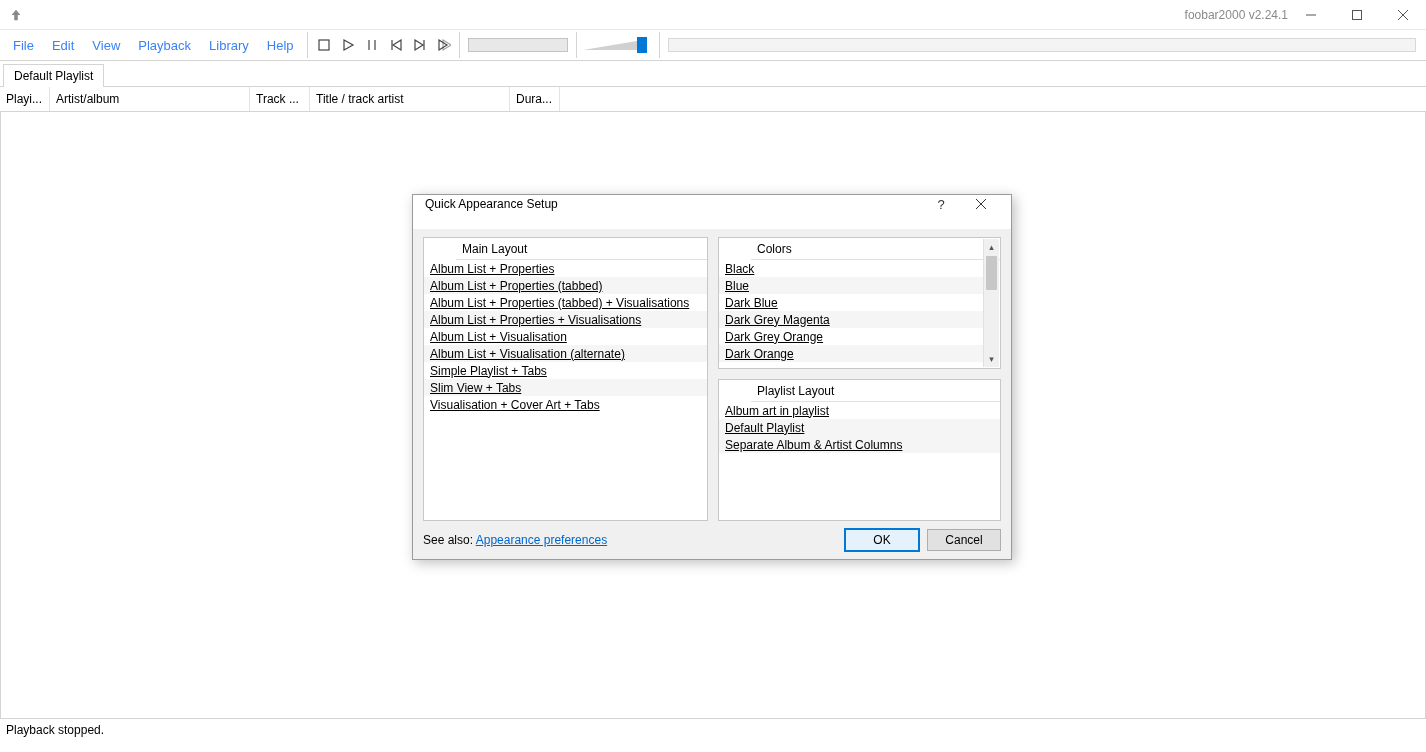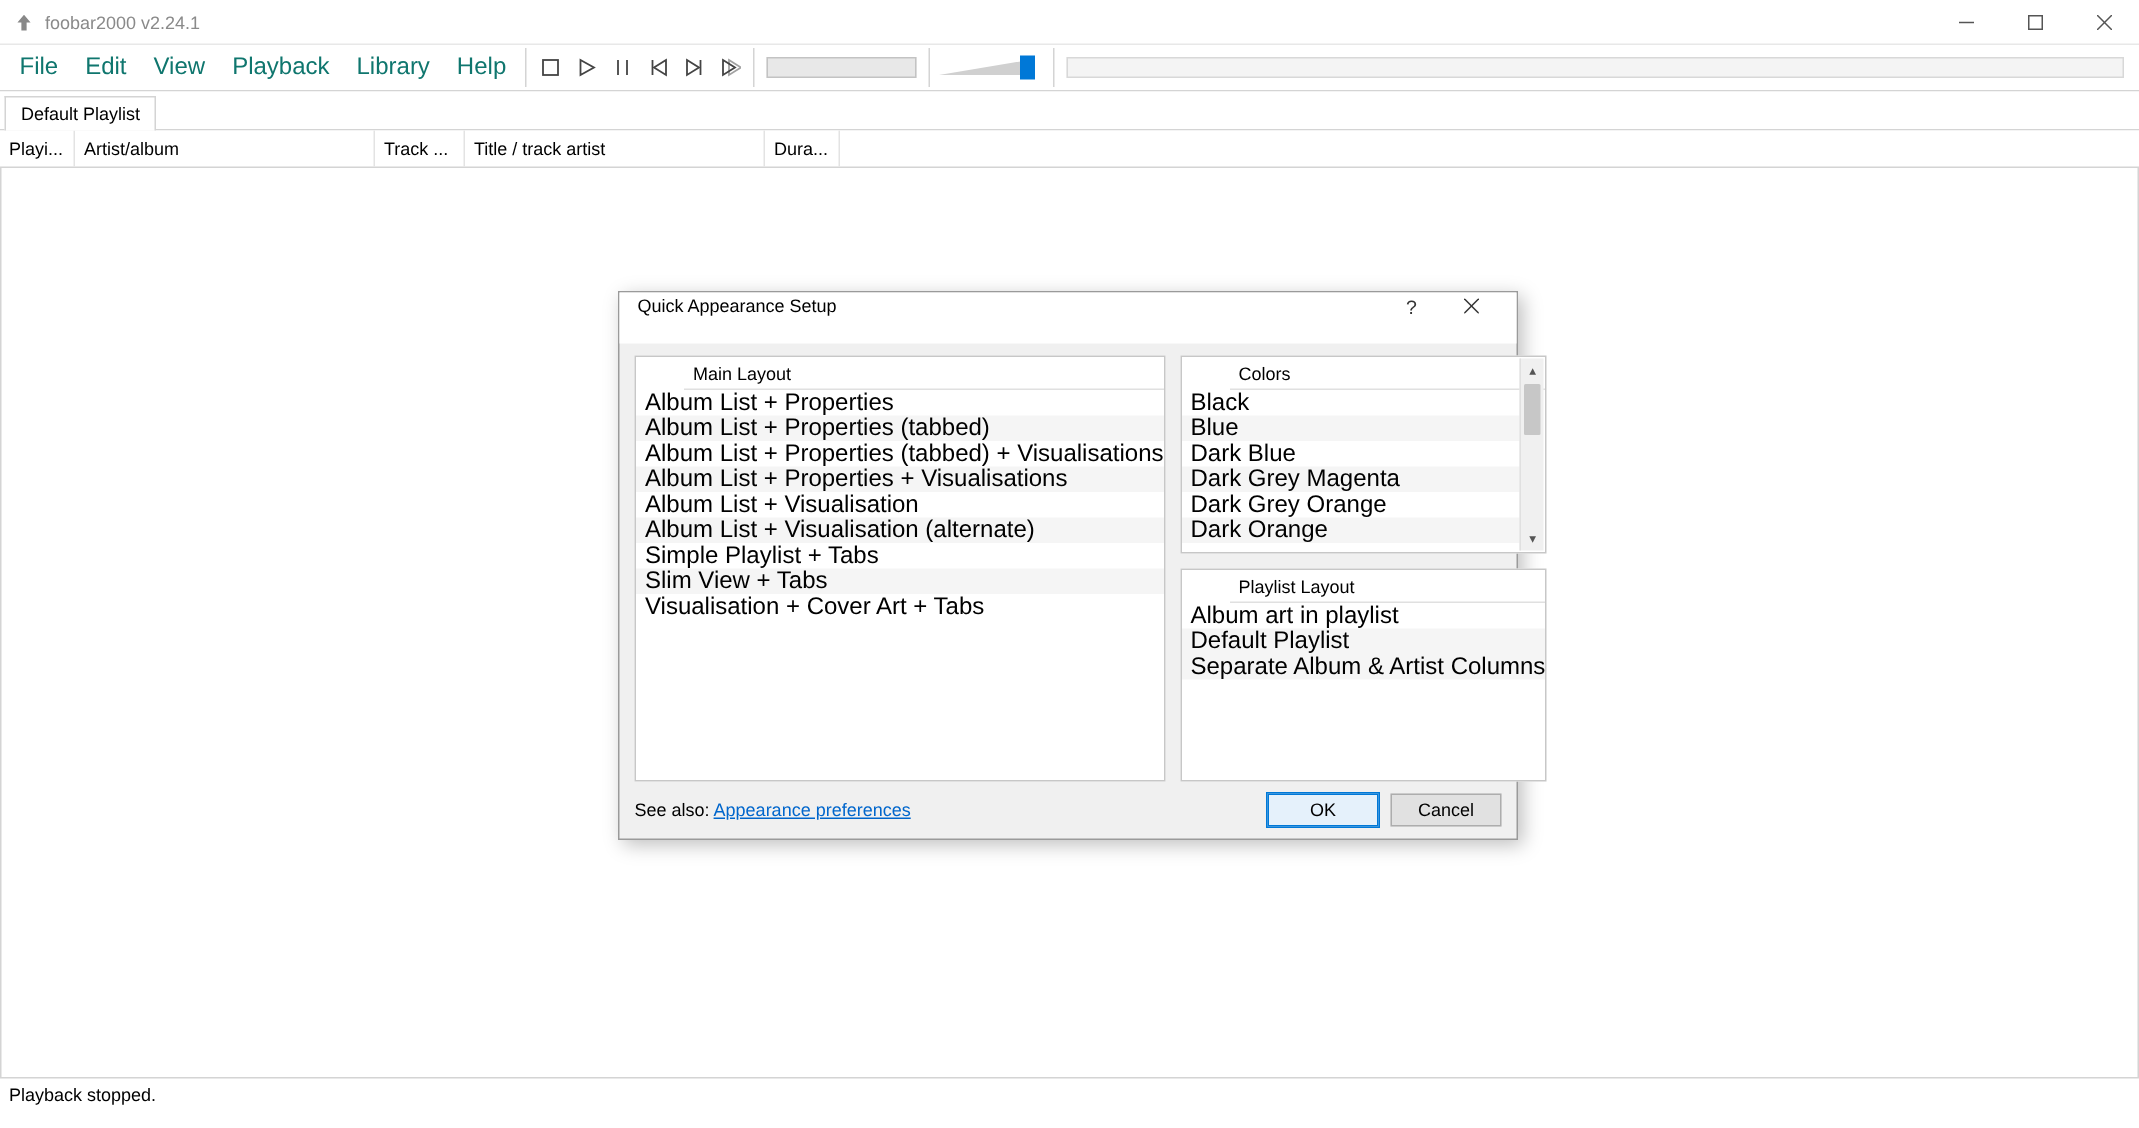--- a/index.html
+++ b/index.html
@@ -20,39 +20,39 @@
     border-bottom: 1px solid #e8e8e8;
     display: flex;
     align-items: center;
     padding-left: 8px;
     color: #8a8a8a;
   }
   .titlebar-icon {
     width: 16px; height: 16px; margin-right: 6px;
     display:flex; align-items:center; justify-content:center;
   }
-  .titlebar-title { flex: 1; font-size: 12px; }
+  .titlebar-title { flex: 1; font-size: 12px; text-align: right; }
   .window-controls { display:flex; }
   .window-btn {
     width: 46px; height: 30px;
     display:flex; align-items:center; justify-content:center;
     color: #555; font-size: 10px;
   }
   .window-btn svg { stroke: #555; }
 
   
   .menubar-row {
     height: 31px;
     background: #ffffff;
     border-bottom: 1px solid #d4d4d4;
     display:flex;
     align-items:stretch;
   }
   .menubar { display:flex; align-items:center; padding-left:4px; }
-  .menu-item { padding: 0 9px; height:100%; display:flex; align-items:center; font-size:16px; color:#0f766e; }
+  .menu-item { padding: 0 9px; height:100%; display:flex; align-items:center; font-size:13px; color:#3b82f6; }
   .sep { width:1px; background:#d4d4d4; margin: 2px 4px; }
   .toolbar { display:flex; align-items:center; gap:2px; padding-left: 1px; }
   .tool-btn {
     width:22px; height:22px;
     display:flex; align-items:center; justify-content:center;
     color:#444;
   }
   .tool-btn svg { stroke:#444; fill:none; stroke-width:1.2; }
 
   .seekbar {
@@ -200,22 +200,23 @@
     margin-left:32px;
   }
   .panel-list {
     flex:1;
     overflow:hidden;
   }
   .panel-item {
     height:17px;
     display:flex; align-items:center;
     padding-left:6px;
-    font-size:16px;
+    font-size:12px;
     white-space:nowrap;
+    text-decoration:underline;
   }
   .panel-item.alt { background:#f5f5f5;}
 
   
   .fake-scroll {
     position:absolute;
     right:1px; top:1px;
     width:16px; height:calc(100% - 2px);
     background:#f0f0f0;
     border-left:1px solid #e0e0e0;

